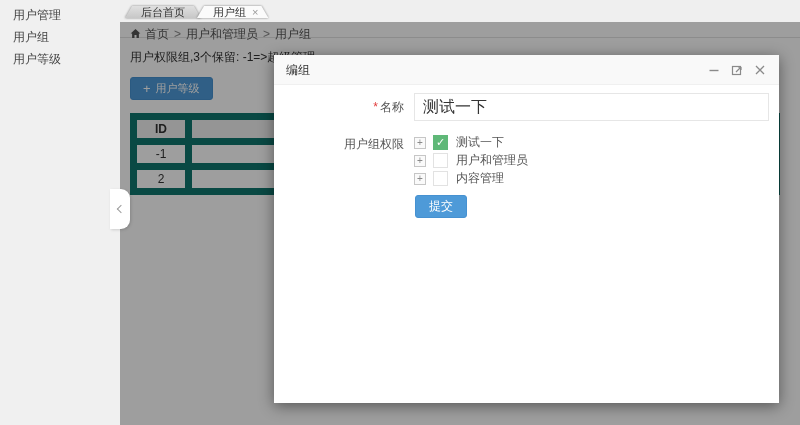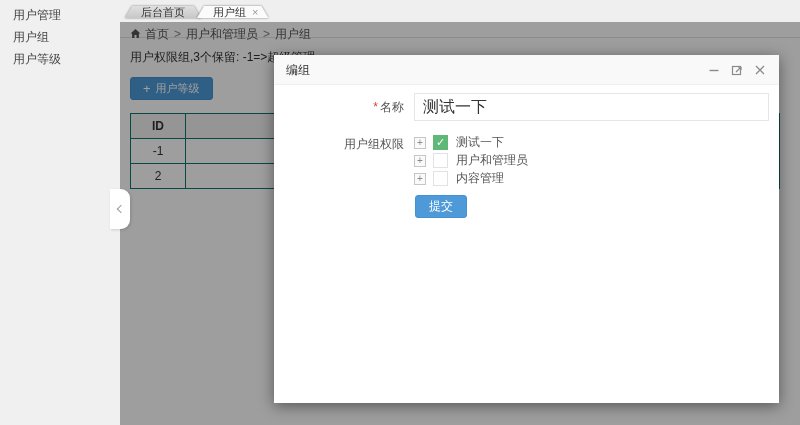--- a/index.html
+++ b/index.html
@@ -29,21 +29,21 @@
   .content { position:absolute; left:0; top:22px; width:680px; height:403px; background:#fff; }
   .breadcrumb { height:16px; line-height:24px; padding-left:10px; border-bottom:1px solid #e3e3e3; color:#555; }
   .breadcrumb .sep { color:#888; margin:0 5px; }
   .breadcrumb .crumb { color:#555; cursor:pointer; }
   .home-icon { display:inline-block; vertical-align:-1px; margin-right:4px; }
   .summary { padding:11px 10px 0 10px; color:#333; white-space:nowrap; overflow:hidden; }
   .btn-add { display:inline-flex; align-items:center; margin:11px 0 0 10px; height:23px; padding:0 12px;
              background:#4e9ad8; border:1px solid #4691d1; border-radius:3px; color:#fff; font-size:11px; cursor:pointer; }
   .btn-add .plus { margin-right:5px; font-size:13px; }
   table.grid { border-collapse:collapse; margin:13px 10px 0 10px; width:650px; background:#fff; }
-  table.grid th, table.grid td { border:1px solid #0f766e; height:25px; font-size:12px; }
+  table.grid th, table.grid td { border:7px solid #0f766e; height:25px; font-size:12px; }
   table.grid th { background:#f1f1f1; font-weight:bold; color:#333; }
   .col-id { width:55px; text-align:center; }
 
   .overlay { position:absolute; left:0; top:22px; width:680px; height:403px; background:rgba(0,0,0,0.38); z-index:4; }
 
   
   .collapse-handle { position:absolute; left:110px; top:189px; width:20px; height:40px; background:#fff;
                      border-radius:0 9px 9px 0; z-index:6; display:flex; align-items:center; justify-content:flex-end;
                      box-shadow:1px 1px 3px rgba(0,0,0,0.15); cursor:pointer; }
   .collapse-handle .arrow { width:6px; height:6px; border-left:1.5px solid #9a9a9a; border-bottom:1.5px solid #9a9a9a;

